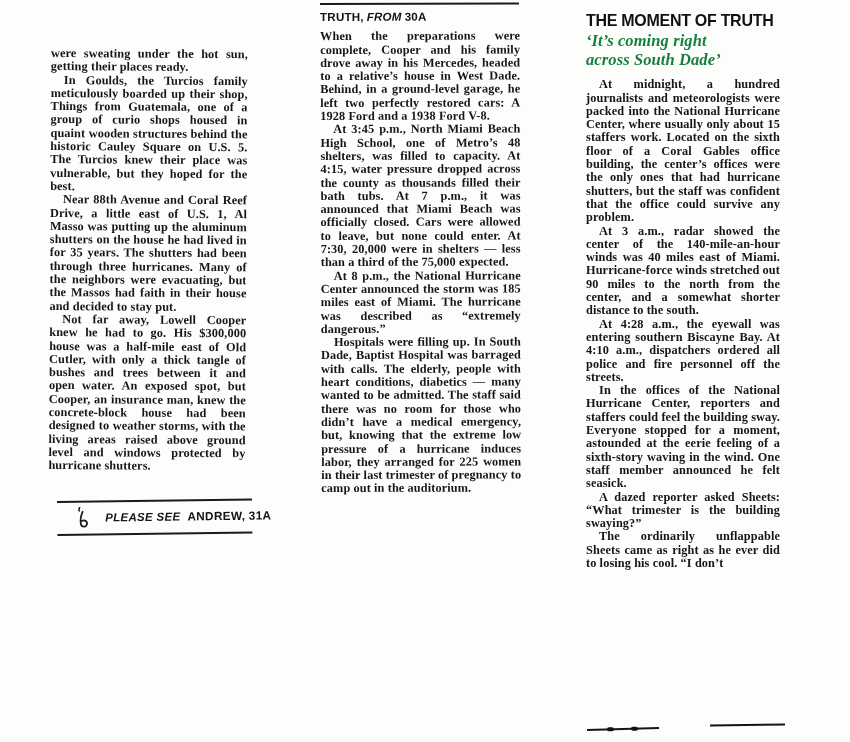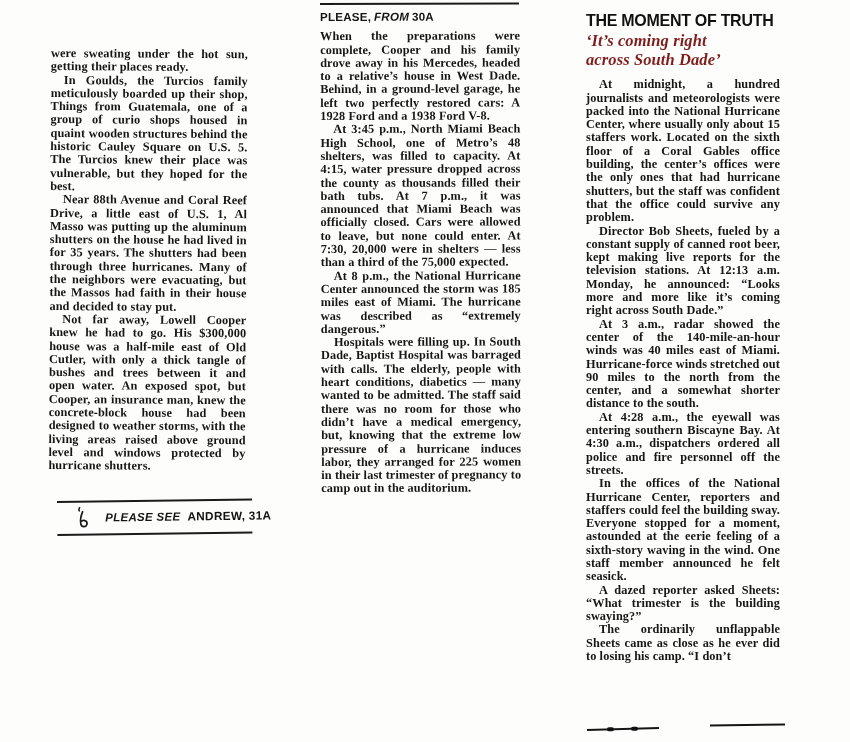--- a/index.html
+++ b/index.html
@@ -56,21 +56,21 @@
   #col3 { left:586px; top:14px; width:194px; }
   .headline {
     font-family:"Liberation Sans","DejaVu Sans",sans-serif;
     font-weight:700; font-size:16.5px; letter-spacing:-0.3px;
     transform:scaleX(0.97); transform-origin:left center;
     white-space:nowrap; color:#111; text-align:left;
   }
   .deck {
     font-family:"Liberation Serif","DejaVu Serif",serif;
     font-style:italic; font-weight:700; font-size:16.5px; line-height:19px;
-    margin:4px 0 9px 0; color:#7f1d1d; text-align:left;
+    margin:4px 0 9px 0; color:#15803d; text-align:left;
   }
 
   
   .frag { position:absolute; background:#151515; height:2px; }
   #frag1 { left:587px; top:728px; width:72px; transform:rotate(-1.4deg); }
   #frag1 .blob { position:absolute; background:#111; width:7px; height:4px; top:-1px; border-radius:2px; }
   #frag1 .blob.b1 { left:20px; }
   #frag1 .blob.b2 { left:44px; }
   #frag2 { left:710px; top:724px; width:75px; transform:rotate(-0.6deg); }
 </style>
@@ -93,40 +93,39 @@
     </svg>
     <span class="jump-see">PLEASE SEE</span>
     <span class="jump-ref">ANDREW, 31A</span>
   </div>
   <div class="rule"></div>
 </div>
 
 <div class="col" id="col2">
   <div class="rule toprule"></div>
   <div class="contslug">
-    <span>PLEASE,</span><span class="from">FROM</span><span>30A</span>
+    <span>TRUTH,</span><span class="from">FROM</span><span>30A</span>
   </div>
   <p class="first">When the preparations were complete, Cooper and his family drove away in his Mercedes, headed to a relative’s house in West Dade. Behind, in a ground-level garage, he left two perfectly restored cars: A 1928 Ford and a 1938 Ford V-8.</p>
   <p>At 3:45 p.m., North Miami Beach High School, one of Metro’s 48 shelters, was filled to capacity. At 4:15, water pressure dropped across the county as thousands filled their bath tubs. At 7 p.m., it was announced that Miami Beach was officially closed. Cars were allowed to leave, but none could enter. At 7:30, 20,000 were in shelters — less than a third of the 75,000 expected.</p>
   <p>At 8 p.m., the National Hurricane Center announced the storm was 185 miles east of Miami. The hurricane was described as “extremely dangerous.”</p>
   <p>Hospitals were filling up. In South Dade, Baptist Hospital was barraged with calls. The elderly, people with heart conditions, diabetics — many wanted to be admitted. The staff said there was no room for those who didn’t have a medical emergency, but, knowing that the extreme low pressure of a hurricane induces labor, they arranged for 225 women in their last trimester of pregnancy to camp out in the auditorium.</p>
 </div>
 
 <div class="col" id="col3">
   <div class="headline">THE MOMENT OF TRUTH</div>
   <div class="deck">
     <div>‘It’s coming right</div>
     <div>across South Dade’</div>
   </div>
   <p>At midnight, a hundred journalists and meteorologists were packed into the National Hurricane Center, where usually only about 15 staffers work. Located on the sixth floor of a Coral Gables office building, the center’s offices were the only ones that had hurricane shutters, but the staff was confident that the office could survive any problem.</p>
-  <p>Director Bob Sheets, fueled by a constant supply of canned root beer, kept making live reports for the television stations. At 12:13 a.m. Monday, he announced: “Looks more and more like it’s coming right across South Dade.”</p>
   <p>At 3 a.m., radar showed the center of the 140-mile-an-hour winds was 40 miles east of Miami. Hurricane-force winds stretched out 90 miles to the north from the center, and a somewhat shorter distance to the south.</p>
-  <p>At 4:28 a.m., the eyewall was entering southern Biscayne Bay. At 4:30 a.m., dispatchers ordered all police and fire personnel off the streets.</p>
+  <p>At 4:28 a.m., the eyewall was entering southern Biscayne Bay. At 4:10 a.m., dispatchers ordered all police and fire personnel off the streets.</p>
   <p>In the offices of the National Hurricane Center, reporters and staffers could feel the building sway. Everyone stopped for a moment, astounded at the eerie feeling of a sixth-story waving in the wind. One staff member announced he felt seasick.</p>
   <p>A dazed reporter asked Sheets: “What trimester is the building swaying?”</p>
-  <p>The ordinarily unflappable Sheets came as close as he ever did to losing his camp. “I don’t</p>
+  <p>The ordinarily unflappable Sheets came as right as he ever did to losing his cool. “I don’t</p>
 </div>
 
 <div class="frag" id="frag1">
   <span class="blob b1"></span>
   <span class="blob b2"></span>
 </div>
 <div class="frag" id="frag2"></div>
 
 </body></html>

